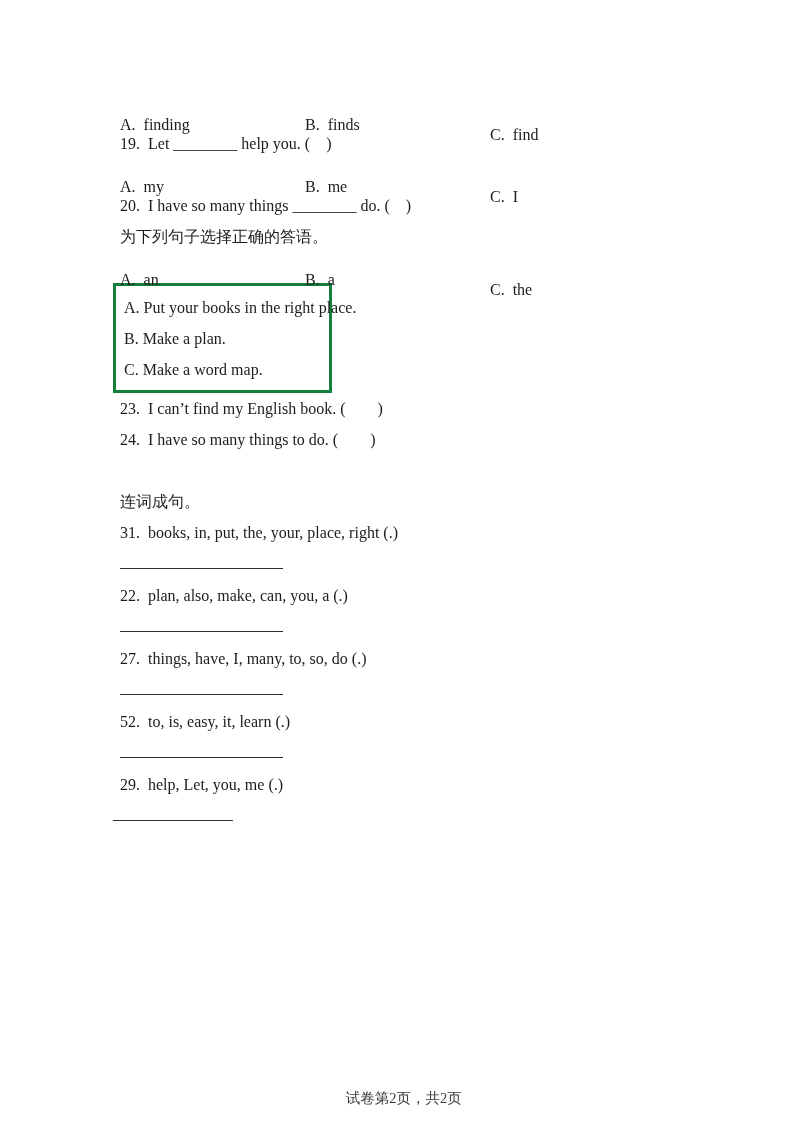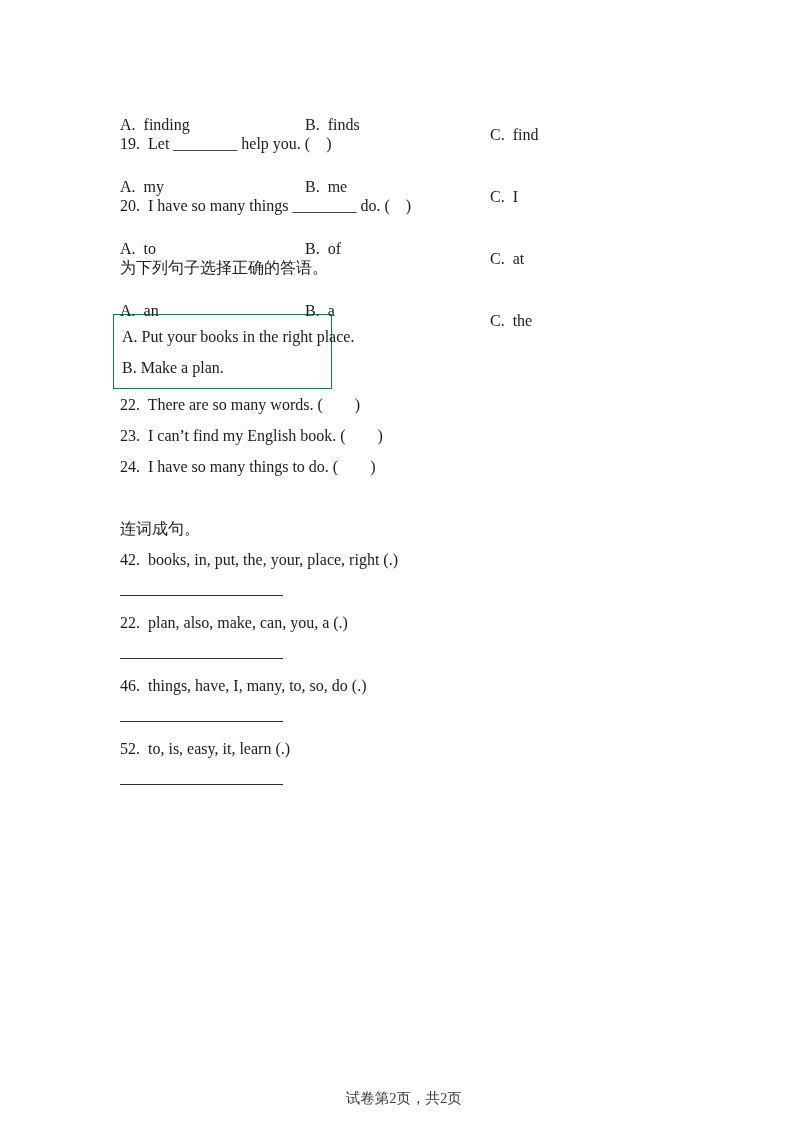--- a/index.html
+++ b/index.html
@@ -16,21 +16,21 @@
   .row{height:31px;line-height:31px;white-space:pre;}
   .options-row{position:relative;}
   .options-row .opt{position:absolute;top:12px;white-space:pre;}
   .col-a{left:0;}
   .col-b{left:185px;text-align:center;}
   .col-c{left:370px;margin-top:10px;}
   .answer-box{
     box-sizing:border-box;
     margin-left:-7px;
     width:219px;
-    border:1px solid #15803d;
+    border:3px solid #15803d;
     padding:6px 0 5px 8px;
   }
   .spacer-row{height:31px;}
   .rearrange-item .line-row{position:relative;height:32px;}
   .answer-line{position:absolute;left:0;top:20px;height:0;border-bottom:1px solid #2f2f2f;}
   .w-long{width:163px;}
   .w-short{width:120px;}
   .footer{
     position:absolute;top:1071px;left:0;width:793px;
     text-align:center;font-size:14.5px;line-height:18px;color:#3a3a3a;
@@ -48,68 +48,69 @@
       <span class="opt col-b">B.  finds</span>
       <span class="opt col-c">C.  find</span>
     </div>
     <div class="row">19.  Let ________ help you. (    )</div>
     <div class="row options-row">
       <span class="opt col-a">A.  my</span>
       <span class="opt col-b">B.  me</span>
       <span class="opt col-c">C.  I</span>
     </div>
     <div class="row">20.  I have so many things ________ do. (    )</div>
-    <div class="row options-row">
-      <span class="opt col-a">A.  to</span>
-      <span class="opt col-b">B.  of</span>
-      <span class="opt col-c">C.  at</span>
-    </div>
     <div class="row">为下列句子选择正确的答语。</div>
 
     <div class="row options-row">
       <span class="opt col-a">A.  an</span>
       <span class="opt col-b">B.  a</span>
       <span class="opt col-c">C.  the</span>
     </div>
 
     <div class="answer-box">
       <div class="row">A. Put your books in the right place.</div>
       <div class="row">B. Make a plan.</div>
+      <div class="row">C. Make a word map.</div>
     </div>
 
-    <div class="row">22.  There are so many words. (        )</div>
     <div class="row">23.  I can’t find my English book. (        )</div>
     <div class="row">24.  I have so many things to do. (        )</div>
 
     <div class="spacer-row"></div>
 
     <div class="row">连词成句。</div>
 
     <div class="rearrange-item">
-      <div class="row">42.  books, in, put, the, your, place, right (.)</div>
+      <div class="row">31.  books, in, put, the, your, place, right (.)</div>
       <div class="line-row">
         <div class="answer-line w-long"></div>
       </div>
     </div>
     <div class="rearrange-item">
       <div class="row">22.  plan, also, make, can, you, a (.)</div>
       <div class="line-row">
         <div class="answer-line w-long"></div>
       </div>
     </div>
     <div class="rearrange-item">
-      <div class="row">46.  things, have, I, many, to, so, do (.)</div>
+      <div class="row">27.  things, have, I, many, to, so, do (.)</div>
       <div class="line-row">
         <div class="answer-line w-long"></div>
       </div>
     </div>
     <div class="rearrange-item">
       <div class="row">52.  to, is, easy, it, learn (.)</div>
       <div class="line-row">
         <div class="answer-line w-long"></div>
+      </div>
+    </div>
+    <div class="rearrange-item">
+      <div class="row">29.  help, Let, you, me (.)</div>
+      <div class="line-row">
+        <div class="answer-line w-short" style="margin-left:-7px;"></div>
       </div>
     </div>
 
   </div>
 
   <div class="footer">
     <span>试卷第2页，共2页</span>
   </div>
 </div>
 

